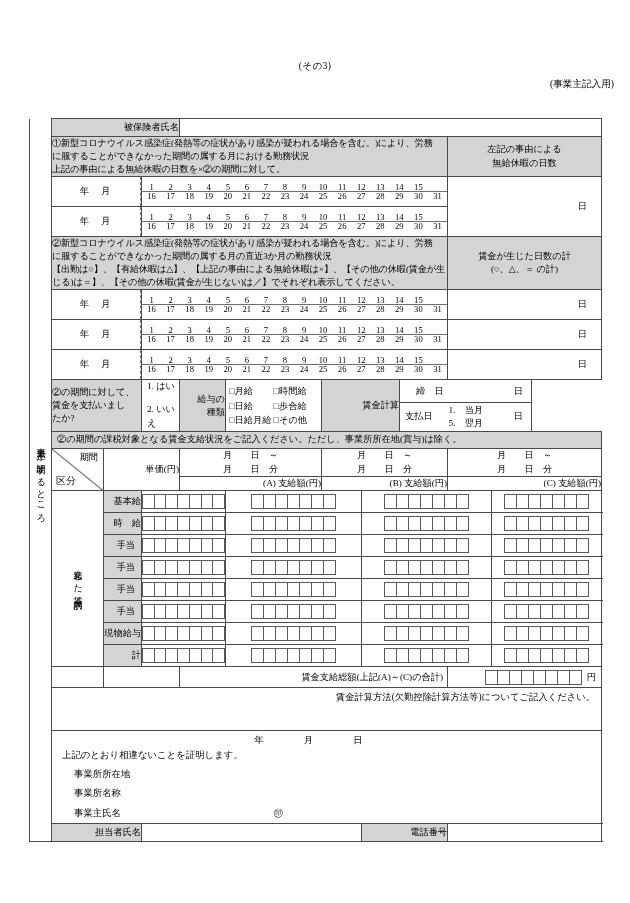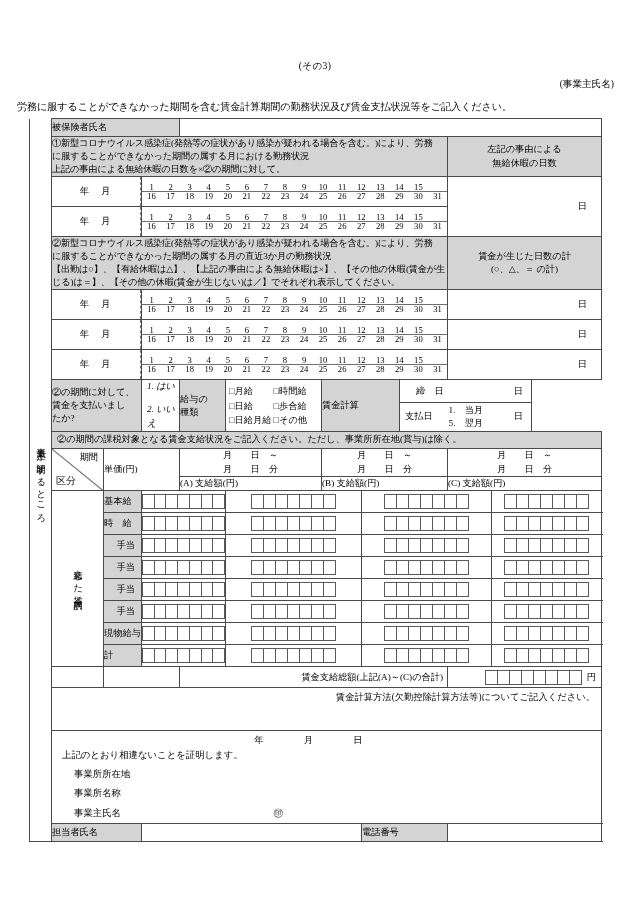--- a/index.html
+++ b/index.html
@@ -81,21 +81,21 @@
     white-space: nowrap;
   }
   .vwrap {
     display: flex;
     align-items: center;
     justify-content: center;
     height: 100%;
   }
 
   .cellpad { padding: 2px 4px; }
-  .ctr { text-align: left; }
+  .ctr { text-align: right; }
   .rgt { text-align: right; }
 
   .blocktext {
     padding: 3px 5px 3px 5px;
     line-height: 1.42;
     font-size: 9.3px;
     letter-spacing: -.15px;
   }
   .rightcap {
     text-align: center;
@@ -138,21 +138,21 @@
   
   .chkgrid {
     display: grid;
     grid-template-columns: 1fr 1fr;
     font-size: 9.2px;
     line-height: 1.55;
     padding: 1px 3px;
   }
   .chkgrid span { white-space: nowrap; }
 
-  .two-lines { line-height: 1.5; font-style: italic; }
+  .two-lines { line-height: 1.5; }
 
   
   .diag {
     position: relative;
     height: 100%;
     width: 100%;
   }
   .diag svg {
     position: absolute;
     top: 0; left: 0;
@@ -214,22 +214,21 @@
     font-size: 10px;
   }
   .notetext { padding: 3px 6px; font-size: 9.3px; }
 </style>
 </head>
 <body>
 
 <div class="page">
 
   <div class="hdr-sono3">(その3)</div>
-  <div class="hdr-jigyo">(事業主氏名)</div>
-  <div class="hdr-instr">労務に服することができなかった期間を含む賃金計算期間の勤務状況及び賃金支払状況等をご記入ください。</div>
+  <div class="hdr-jigyo">(事業主記入用)</div>
 
   <table class="frame">
     <colgroup>
       <col style="width:22px">
       <col style="width:52px">
       <col style="width:38px">
       <col style="width:38px">
       <col style="width:46px">
       <col style="width:48px">
       <col style="width:48px">

